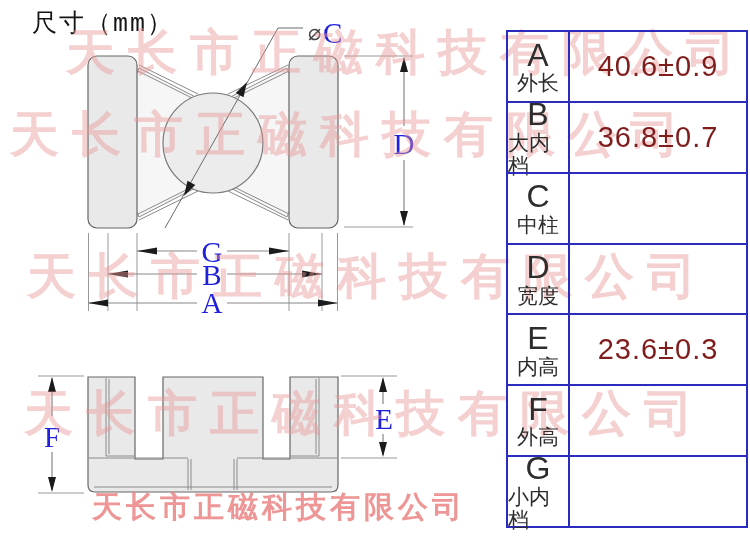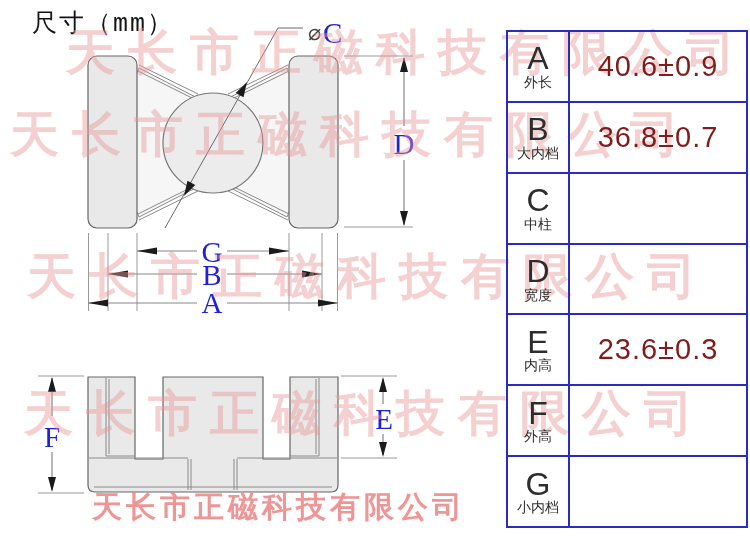--- a/index.html
+++ b/index.html
@@ -22,21 +22,21 @@
   .dimlabel{font-family:"Liberation Serif",serif;font-size:29px;fill:#2020dd;}
   .dimlabel.small{font-size:22px;fill:#444444;}
   
   .spec-table{position:absolute;left:506px;top:30px;width:238px;height:494px;
       border:2px solid #2b2bc0;display:flex;flex-direction:column;z-index:5;background:transparent;}
   .spec-row{flex:1;display:flex;border-top:2px solid #2b2bc0;min-height:0;}
   .spec-row:first-child{border-top:none;}
   .cell-label{width:60px;border-right:2px solid #2b2bc0;display:flex;flex-direction:column;
       align-items:center;justify-content:center;}
   .cell-letter{font-size:32px;color:#2d2d2d;line-height:1.02;}
-  .cell-sub{font-size:14px;color:#2d2d2d;line-height:1.1;}
+  .cell-sub{font-size:21px;color:#2d2d2d;line-height:1.1;}
   .cell-value{flex:1;display:flex;align-items:center;justify-content:center;
       font-size:29px;color:#7f1d1d;letter-spacing:1px;}
 </style>
 </head>
 <body>
 
 <div id="stage">
 
   <svg class="draw" width="480" height="536" viewBox="0 0 480 536">
 

